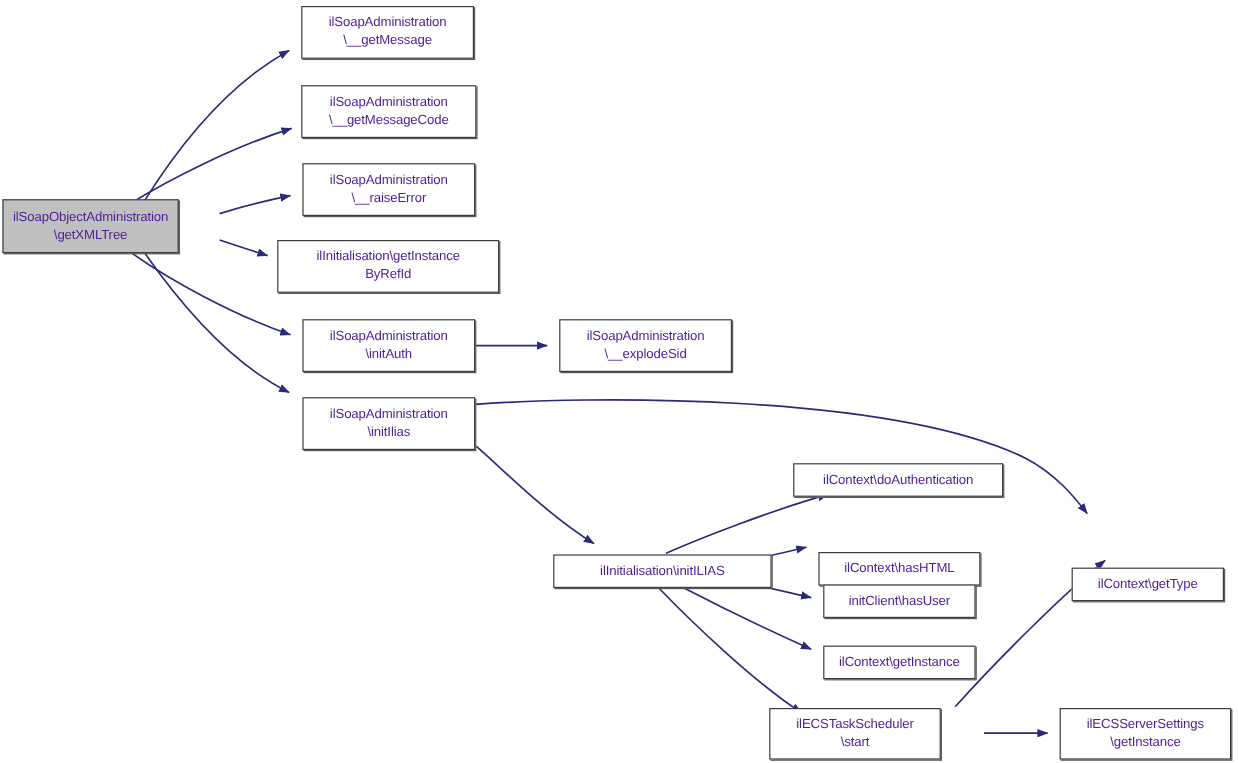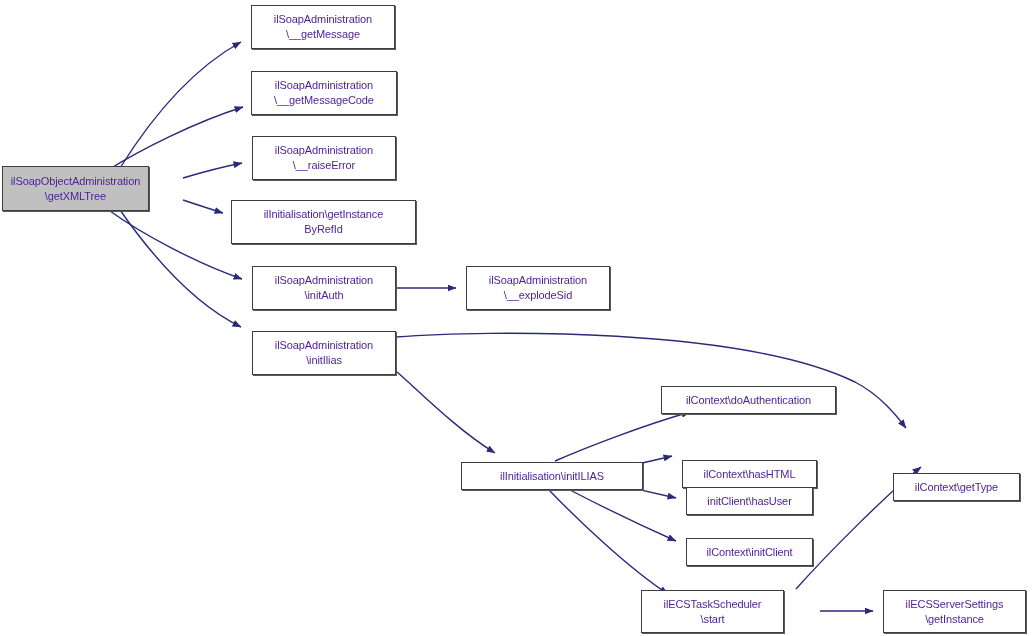--- a/index.html
+++ b/index.html
@@ -95,21 +95,21 @@
       <div class="node" style="left: 252px; top: 266px; width: 144px; height: 44px;"><span class="node-label">ilSoapAdministration
 \initAuth</span></div>
       <div class="node" style="left: 252px; top: 331px; width: 144px; height: 44px;"><span class="node-label">ilSoapAdministration
 \initIlias</span></div>
       <div class="node" style="left: 466px; top: 266px; width: 144px; height: 44px;"><span class="node-label">ilSoapAdministration
 \__explodeSid</span></div>
       <div class="node" style="left: 461px; top: 462px; width: 182px; height: 28px;"><span class="node-label">ilInitialisation\initILIAS</span></div>
       <div class="node" style="left: 661px; top: 386px; width: 175px; height: 28px;"><span class="node-label">ilContext\doAuthentication</span></div>
       <div class="node" style="left: 682px; top: 436px; width: 135px; height: 28px; margin-top: 24px;"><span class="node-label">ilContext\hasHTML</span></div>
       <div class="node" style="left: 686px; top: 487px; width: 127px; height: 28px;"><span class="node-label">initClient\hasUser</span></div>
-      <div class="node" style="left: 686px; top: 538px; width: 127px; height: 28px;"><span class="node-label">ilContext\initClient</span></div>
+      <div class="node" style="left: 686px; top: 538px; width: 127px; height: 28px;"><span class="node-label">ilContext\getInstance</span></div>
       <div class="node" style="left: 641px; top: 590px; width: 143px; height: 43px;"><span class="node-label">ilECSTaskScheduler
 \start</span></div>
       <div class="node" style="left: 893px; top: 437px; width: 127px; height: 28px; margin-top: 36px;"><span class="node-label">ilContext\getType</span></div>
       <div class="node" style="left: 883px; top: 590px; width: 143px; height: 43px;"><span class="node-label">ilECSServerSettings
 \getInstance</span></div>
     </div>
 
 </div>
 
 </body></html>

